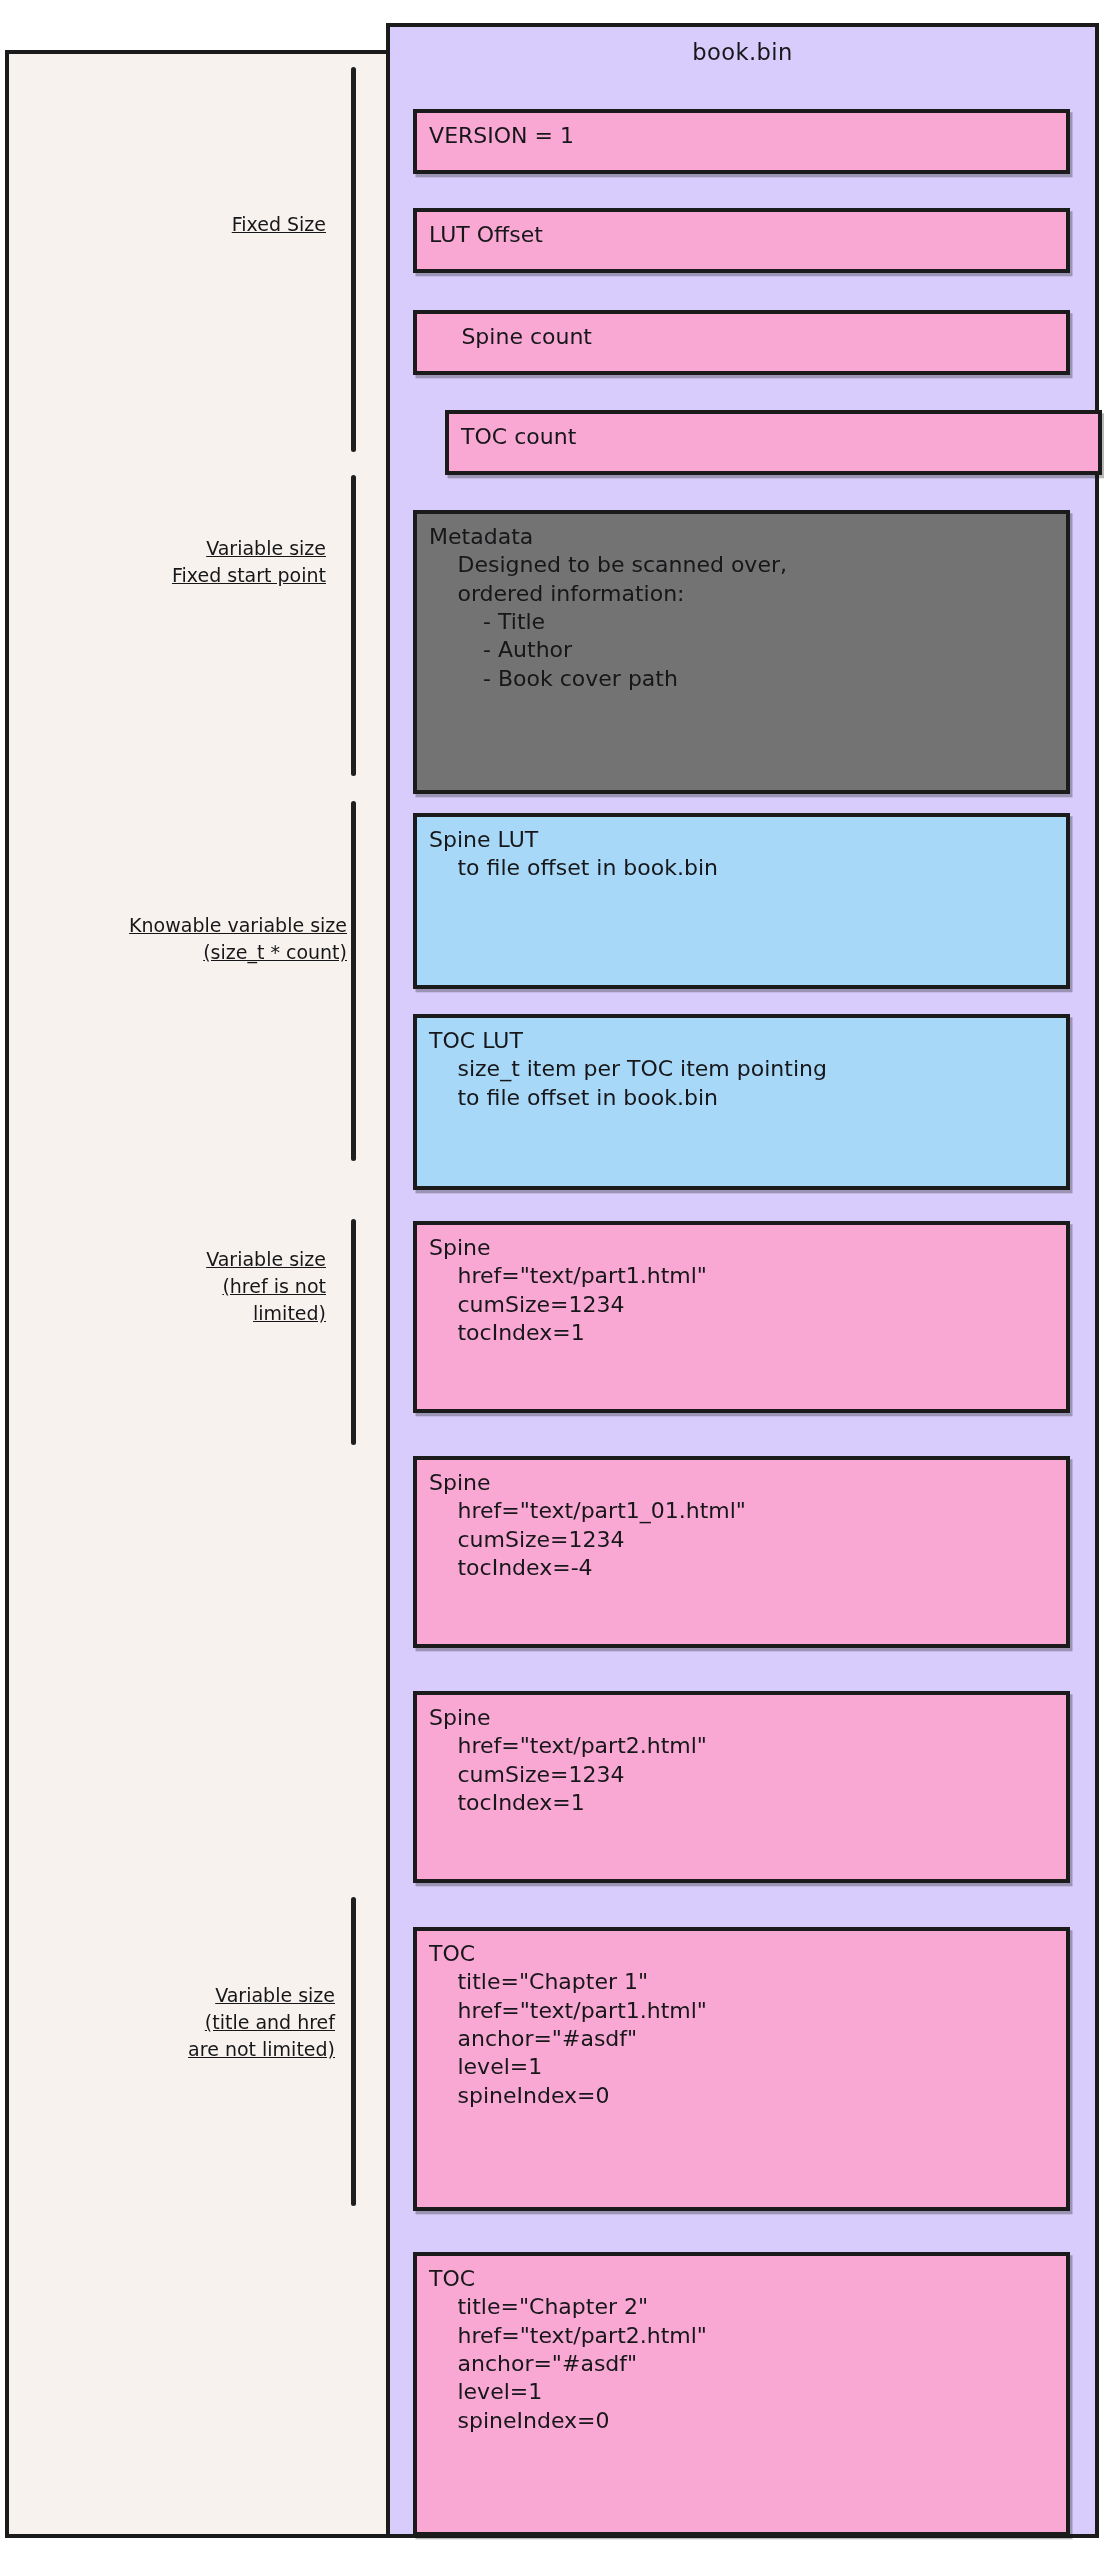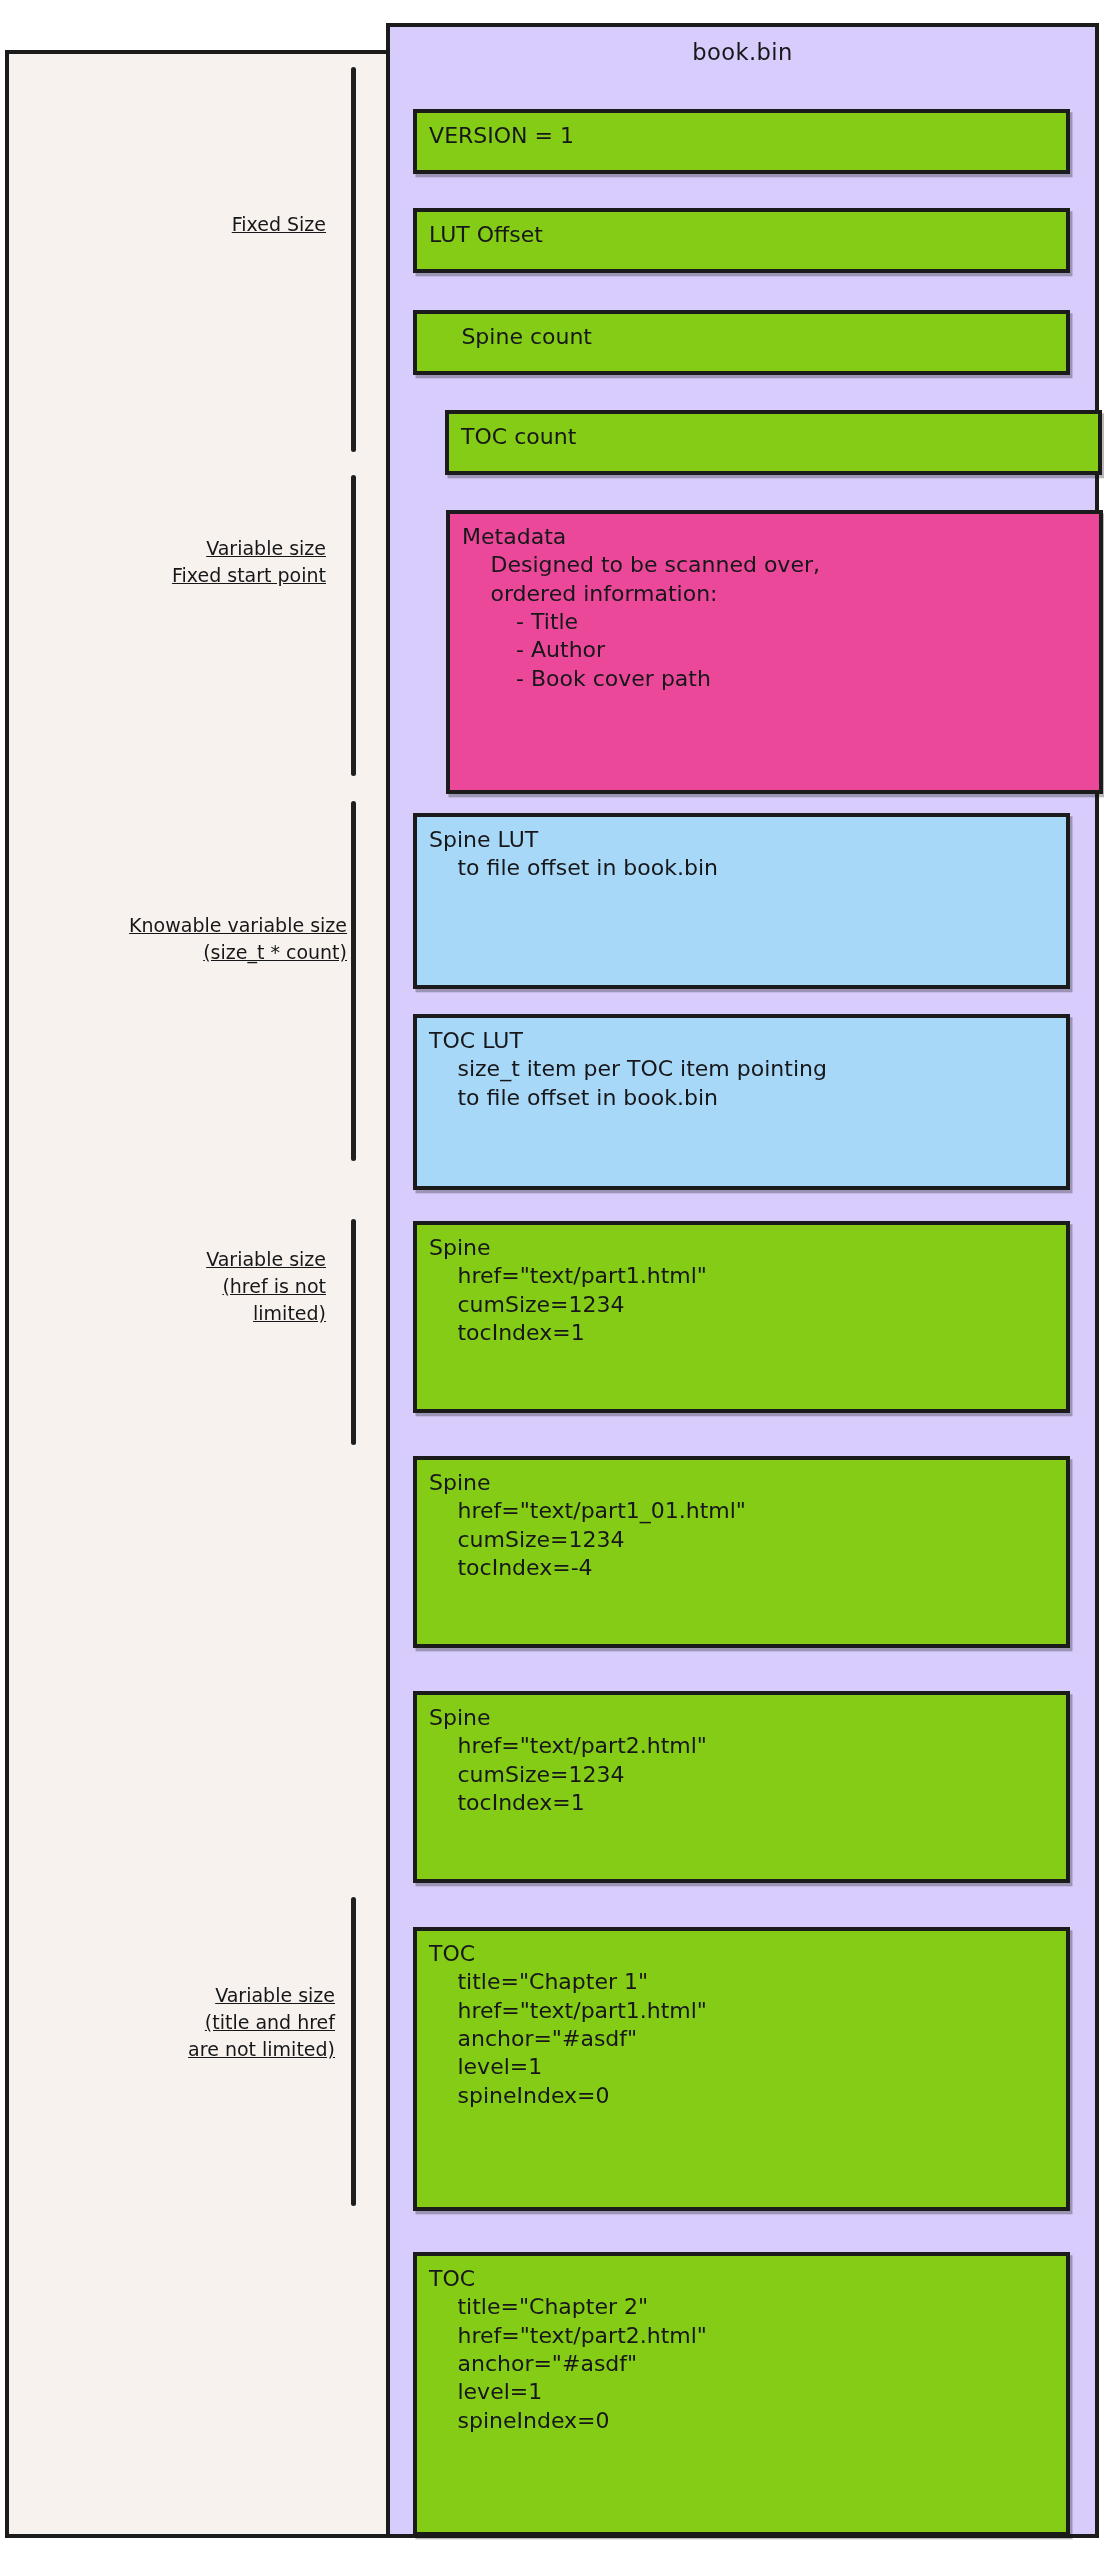--- a/index.html
+++ b/index.html
@@ -61,22 +61,22 @@
   
   .rec {
     position: absolute;
     left: 23.4px;
     width: 657px;
     box-sizing: border-box;
     border: 4.2px solid #1b1b1b;
     padding: 8.4px 11.7px 10px 11.7px;
     box-shadow: 2.5px 3.3px 0 rgba(20,20,20,0.30);
   }
-  .rec.green  { background: #84cc16; }
-  .rec.yellow { background: #ec4899; margin-left: 33px; }
+  .rec.green  { background: #f9a8d4; }
+  .rec.yellow { background: #737373; }
   .rec.blue   { background: #a8d8f8; }
 
   .rec .ln {
     font-family: "DejaVu Sans", sans-serif;
     font-size: 22px;
     line-height: 28.4px;
     color: #17171a;
     white-space: pre;
   }
   .rec .ln.i1 { padding-left: 28.4px; }

